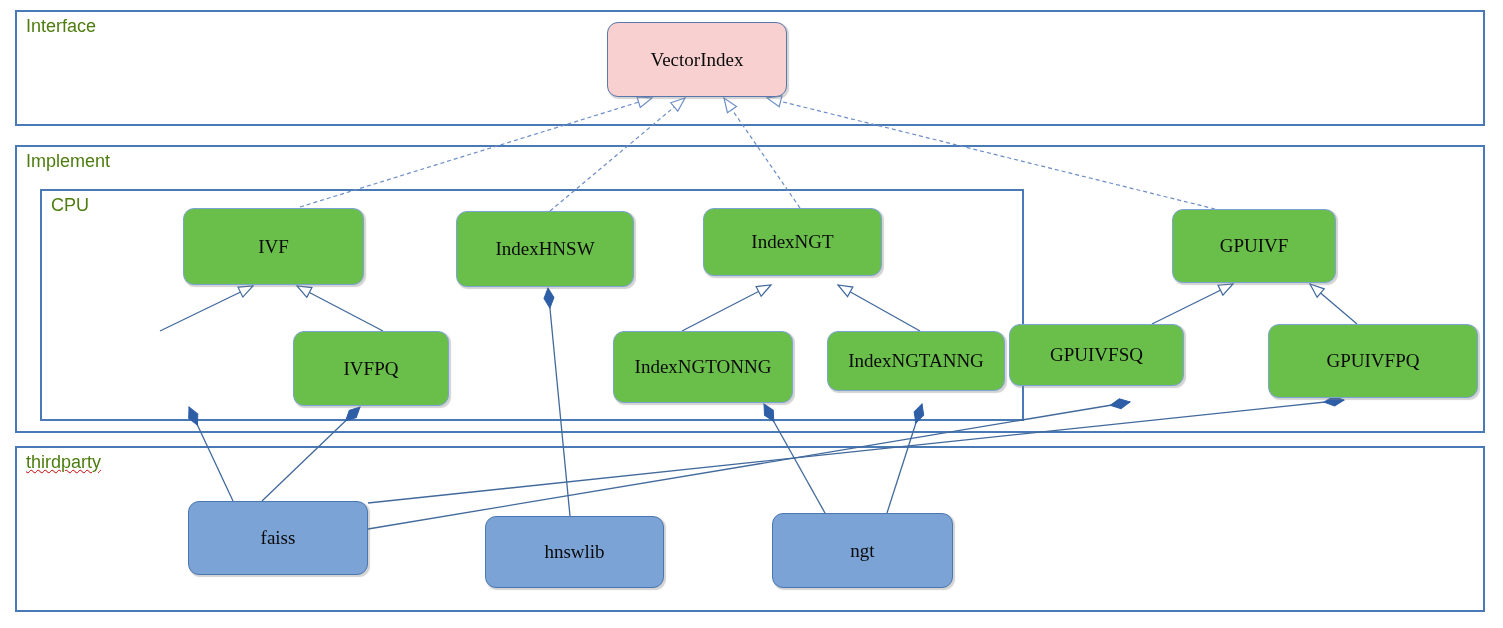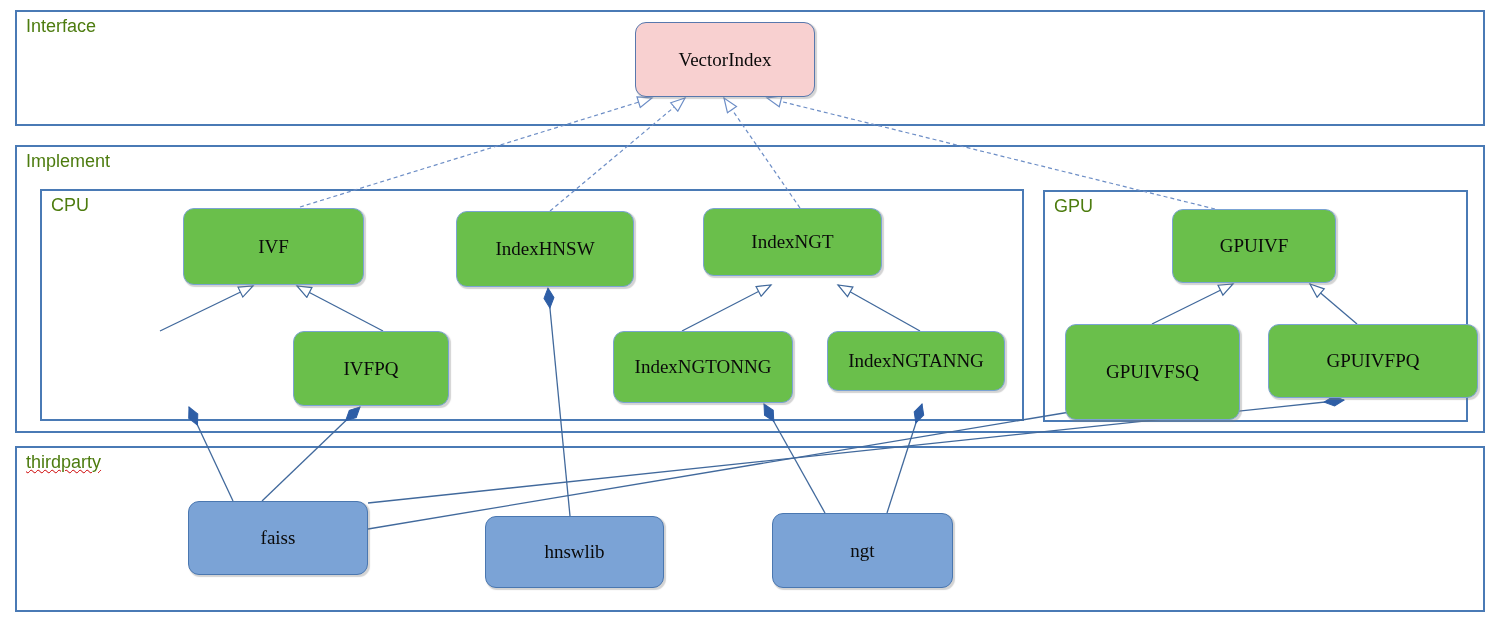--- a/index.html
+++ b/index.html
@@ -38,44 +38,41 @@
     display: flex;
     align-items: center;
     justify-content: center;
     font-family: "Liberation Serif", serif;
     font-size: 19px;
     color: #0a0a0a;
     box-shadow: 1.5px 1.5px 1px rgba(130,130,130,0.35);
     text-align: center;
     white-space: nowrap;
   }
-  .node.interface { background: #f8d0d0; border: 1.5px solid #5878ad; margin-left: 28px; }
+  .node.interface { background: #f8d0d0; border: 1.5px solid #5878ad; }
   .node.cpu, .node.gpu { background: #6abf4b; border: 1.5px solid #7ba3d4; }
   .node.thirdparty { background: #7ba3d6; border: 1.5px solid #4a77b0; }
   #edges {
     position: absolute;
     left: 0; top: 0;
     pointer-events: none;
   }
 </style>
 </head>
 <body>
 
 <div id="canvas">
     <div class="container" style="left: 15px; top: 10px; width: 1470px; height: 116px; border-color: rgb(74, 122, 181);">
       <span class="container-label">Interface</span>
     </div>
     <div class="container" style="left: 15px; top: 145px; width: 1470px; height: 288px; border-color: rgb(74, 122, 181);">
       <span class="container-label">Implement</span>
     </div>
     <div class="container" style="left: 40px; top: 189px; width: 984px; height: 232px; border-color: rgb(74, 122, 181);">
       <span class="container-label">CPU</span>
-    </div>
-    <div class="container" style="left: 1043px; top: 190px; width: 425px; height: 232px; border-color: rgb(74, 122, 181);">
-      <span class="container-label">GPU</span>
     </div>
     <div class="container" style="left: 15px; top: 446px; width: 1470px; height: 166px; border-color: rgb(74, 122, 181);">
       <span class="container-label misspelled">thirdparty</span>
     </div>
     <svg id="edges" width="1503" height="628" viewBox="0 0 1503 628">
       <defs>
         <marker id="m-tri-solid" markerWidth="17" markerHeight="14" refX="15" refY="6.5" orient="auto" markerUnits="userSpaceOnUse">
           <path d="M1,1 L15,6.5 L1,12 Z" fill="#ffffff" stroke="#41699c" stroke-width="1.2"></path>
         </marker>
         <marker id="m-tri-dash" markerWidth="17" markerHeight="14" refX="15" refY="6.5" orient="auto" markerUnits="userSpaceOnUse">
@@ -120,21 +117,21 @@
     </div>
     <div class="node cpu" style="left: 293px; top: 331px; width: 156px; height: 75px;">
       <span>IVFPQ</span>
     </div>
     <div class="node cpu" style="left: 613px; top: 331px; width: 180px; height: 72px;">
       <span>IndexNGTONNG</span>
     </div>
     <div class="node cpu" style="left: 827px; top: 331px; width: 178px; height: 60px;">
       <span>IndexNGTANNG</span>
     </div>
-    <div class="node gpu" style="left: 1065px; top: 324px; width: 175px; height: 96px;">
+    <div class="node gpu" style="left: 1009px; top: 324px; width: 175px; height: 62px;">
       <span>GPUIVFSQ</span>
     </div>
     <div class="node gpu" style="left: 1268px; top: 324px; width: 210px; height: 74px;">
       <span>GPUIVFPQ</span>
     </div>
     <div class="node thirdparty" style="left: 188px; top: 501px; width: 180px; height: 74px;">
       <span>faiss</span>
     </div>
     <div class="node thirdparty" style="left: 485px; top: 516px; width: 179px; height: 72px;">
       <span>hnswlib</span>

